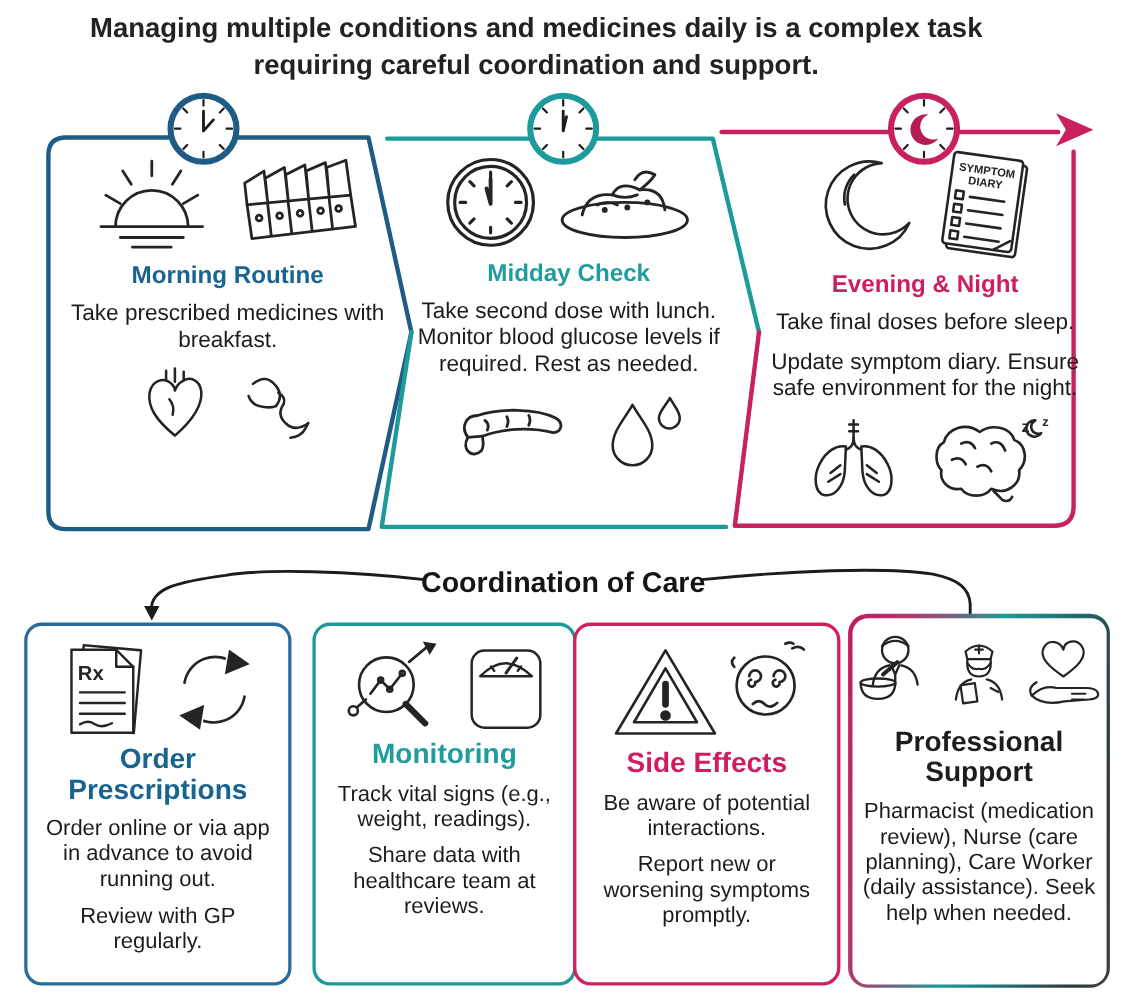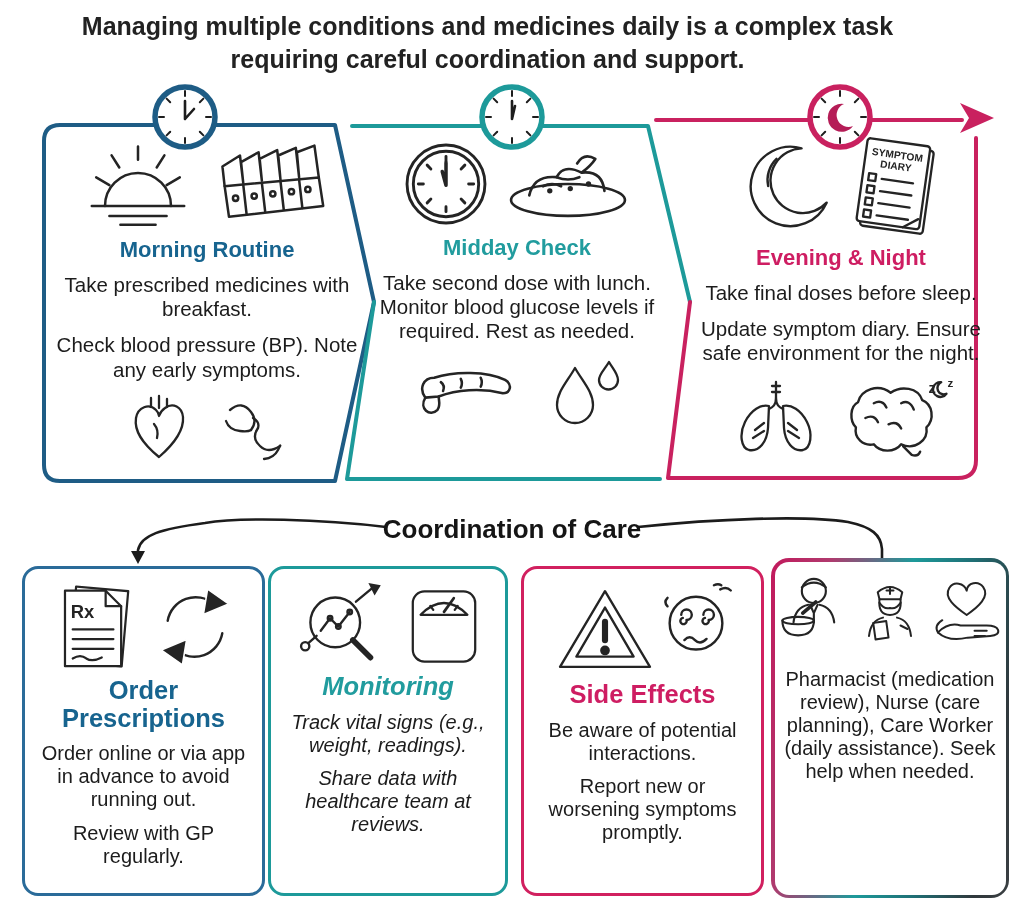--- a/index.html
+++ b/index.html
@@ -107,21 +107,20 @@
         <circle cx="20" cy="55" r="2.4"></circle>
           <circle cx="37" cy="53" r="2.4"></circle>
           <circle cx="54" cy="51" r="2.4"></circle>
         <circle cx="71" cy="49" r="2.4"></circle>
           <circle cx="86" cy="47" r="2.4"></circle>
       </g>
     </svg>
   </div>
   <h2 class="c-blue">Morning Routine</h2>
   <p>Take prescribed medicines with breakfast.</p>
-  <p>Check blood pressure (BP). Note any early symptoms.</p>
   <div class="foot-row">
     <svg width="70" height="70" viewBox="0 0 70 70">
       <g class="ic">
         <path d="M35,63 C18,49 10,37 12,24 C14,13 25,9 32,16 C34,18 35,20 35,22 C36,19 38,16 41,14 C49,8 58,13 59,23 C60,36 50,50 35,63 Z"></path>
         <path d="M27,13 V4 M35,14 V2 M43,13 V5"></path>
         <path d="M30,30 Q35,36 33,44"></path>
       </g>
     </svg>
     <svg width="70" height="70" viewBox="0 0 70 70">
       <g class="ic">
@@ -248,21 +247,21 @@
       </g>
       <path d="M52,4 L72,18 L48,28 Z" fill="#242424" stroke="#fff" stroke-width="1.5"></path>
       <path d="M28,76 L8,62 L32,52 Z" fill="#242424" stroke="#fff" stroke-width="1.5"></path>
     </svg>
   </div>
   <h3 class="c-blue">Order Prescriptions</h3>
   <p>Order online or via app in advance to avoid running out.</p>
   <p>Review with GP regularly.</p>
 </div>
 
-<div class="abs card b-teal" style="left:268px;top:566px;width:240px;height:330px;font-style:italic;">
+<div class="abs card b-teal" style="left:284px;top:566px;width:240px;height:330px;">
   <div class="icon-row" style="gap:12px;">
     <svg width="100" height="88" viewBox="0 0 95 85">
       <g class="ic">
         <circle cx="40" cy="40" r="24"></circle>
         <path d="M26,48 L35,36 L43,44 L54,30"></path>
         <circle cx="35" cy="36" r="2.2"></circle>
           <circle cx="43" cy="44" r="2.2"></circle>
           <circle cx="54" cy="30" r="2.2"></circle>
         <path d="M57,57 L74,74" stroke-width="5.5"></path>
         <path d="M60,20 L78,5"></path>
@@ -339,15 +338,16 @@
       </svg>
       <svg width="74" height="82" viewBox="0 0 85 80">
         <g class="ic">
           <path d="M60,8 C54,0 42,3 41,12 C38,3 26,1 21,9 C14,20 28,31 41,40 C54,31 68,19 60,8 Z"></path>
           <path d="M8,60 Q20,48 34,52 L64,52 Q75,52 77,57 Q79,63 68,64 L42,66 Q20,71 8,60 Z"></path>
           <path d="M8,60 Q3,52 13,46"></path>
           <path d="M50,58 H64 M50,64 H62"></path>
         </g>
       </svg>
     </div>
+    <h3 class="c-ink">Professional Support</h3>
     <p>Pharmacist (medication review), Nurse (care planning), Care Worker (daily assistance). Seek help when needed.</p>
   </div>
 </div>
 
 </body></html>

